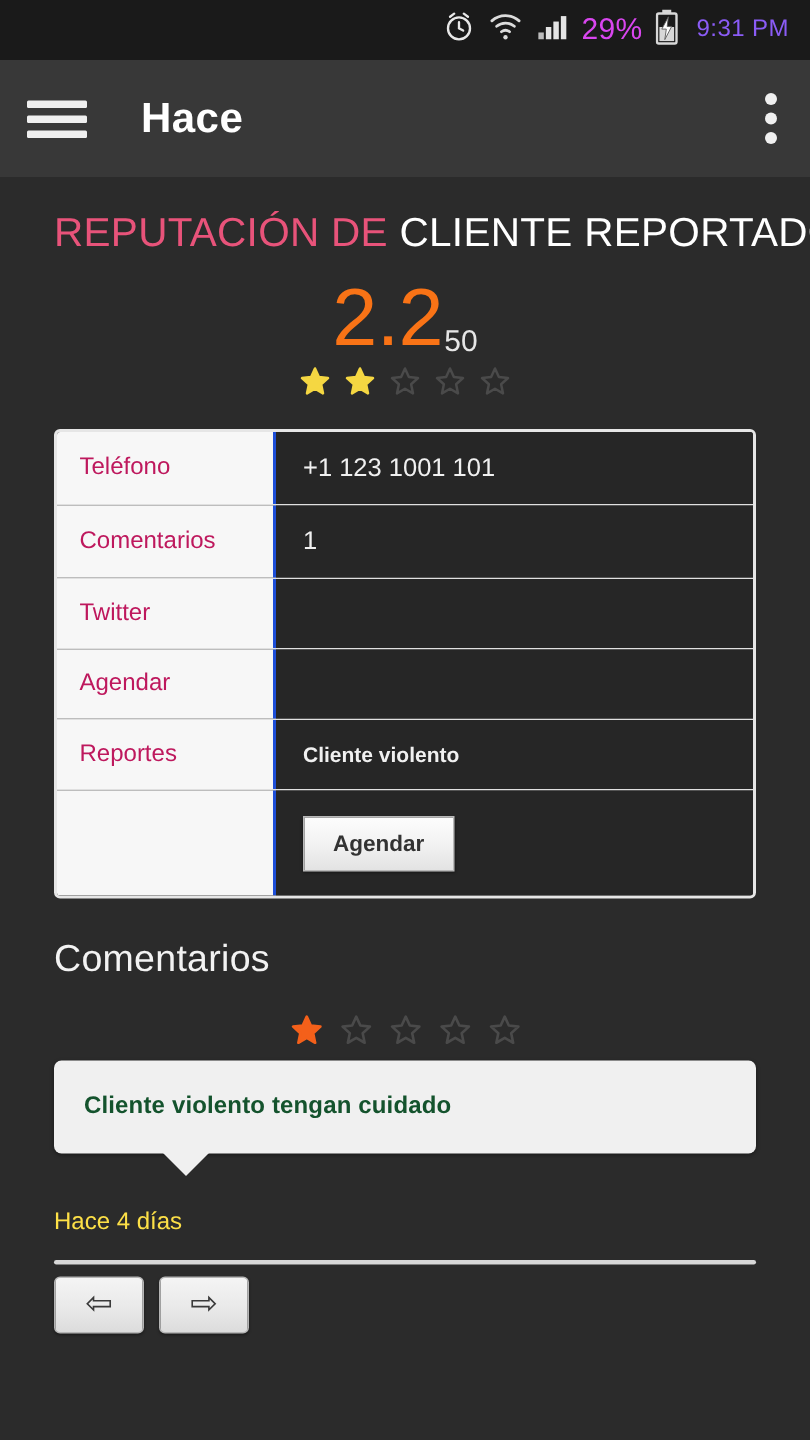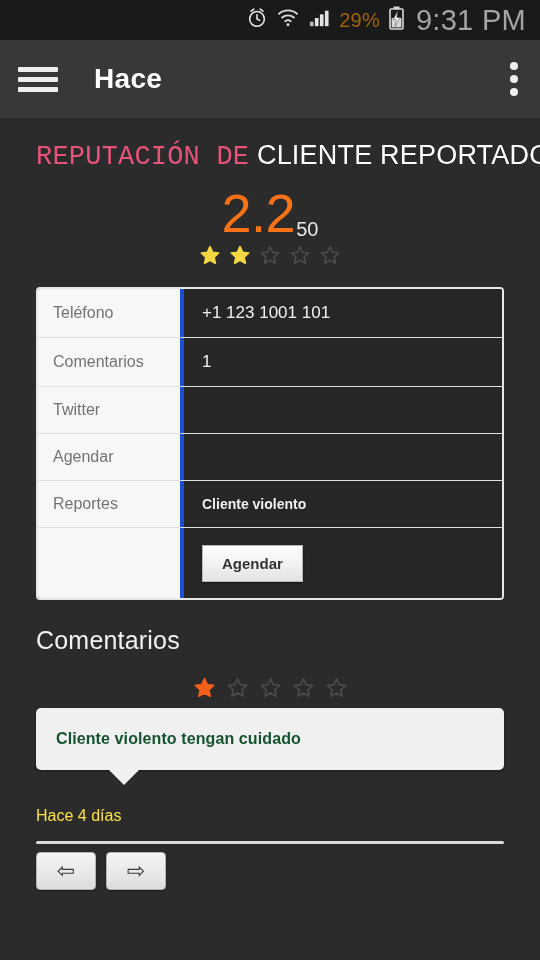--- a/index.html
+++ b/index.html
@@ -11,24 +11,24 @@
   }
 
   
   .statusbar{
     height:40px; background:#1a1a1a;
     display:flex; align-items:center; justify-content:flex-end;
     padding-right:14px; gap:9px;
   }
   .sb-icon{ display:block; }
   .sb-battery-pct{
-    color:#a16207; font-size:20px; letter-spacing:.2px;
+    color:#d946ef; font-size:20px; letter-spacing:.2px;
   }
   .sb-time{
-    color:#a3a3a3; font-size:29px; letter-spacing:.3px; margin-left:3px;
+    color:#8b5cf6; font-size:16px; letter-spacing:.3px; margin-left:3px;
   }
 
   
   .appbar{
     height:78px; background:#383838;
     display:flex; align-items:center; padding:0 18px;
     position:relative;
   }
   .hamburger{ width:40px; height:30px; display:flex; flex-direction:column;
     justify-content:center; gap:5px; cursor:pointer; }
@@ -43,44 +43,44 @@
   }
   .overflow i{ width:8px; height:8px; border-radius:50%; background:#f0f0f0; display:block; }
 
   
   .content{ padding:0 0 0 0; background:#2b2b2b; height:842px; }
 
   .rep-head{
     text-align:left; padding:22px 0 0 36px;
     font-size:27px; letter-spacing:.2px; white-space:nowrap;
   }
-  .rep-pink{ color:#e8537a;font-family:Liberation Mono, monospace; }
+  .rep-pink{ color:#e8537a; }
   .rep-white{ color:#ffffff; }
 
   .score-wrap{ text-align:center; margin-top:10px; }
   .score{ color:#f97316; font-size:54px; font-weight:300; letter-spacing:-.5px; }
   .score-sub{ color:#e6e6e6; font-size:20px; vertical-align:sub; margin-left:1px;margin-top:32px; }
 
   .stars{ margin-top:1px; display:flex; justify-content:center; gap:10px; }
   .star{ width:20px; height:20px; display:block; }
 
   
   .table{
     margin:22px 36px 0 36px;
     border:2px solid #e6e6e6; border-radius:4px;
     overflow:hidden; background:#262626;
   }
   .row{ display:flex; border-bottom:1px solid #e0e0e0; }
   .row:last-child{ border-bottom:none; }
   .cell-label{
     width:146px; flex:0 0 146px;
-    background:#f7f7f7; color:#737373;
+    background:#f7f7f7; color:#be185d;
     font-size:16px; padding:14px 0 14px 15px;
     display:flex; align-items:center;
-    border-right:4px solid #1d4ed8;
+    border-right:2px solid #1d4ed8;
     min-height:42px;
   }
   .cell-value{
     flex:1; background:#262626; color:#f0f0f0;
     font-size:17px; padding:14px 0 14px 18px;
     display:flex; align-items:center; min-height:42px;
   }
   .row-phone .cell-label, .row-phone .cell-value{ min-height:45px; }
   .cell-value.bold{ font-weight:bold; font-size:14px; }
   .row-empty .cell-value{ padding:0; }

